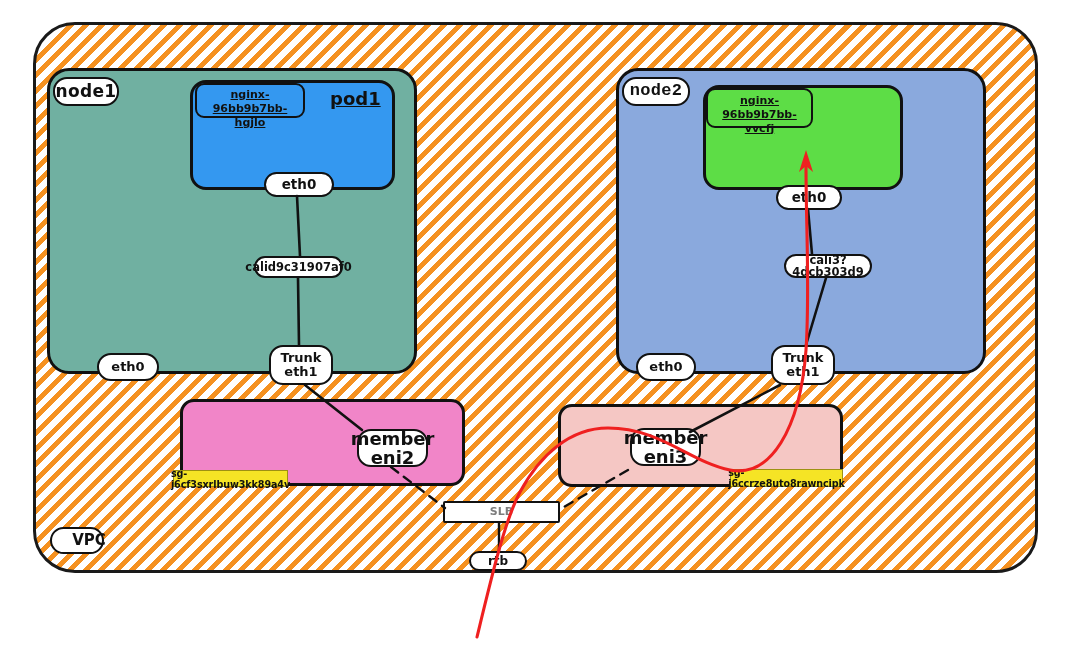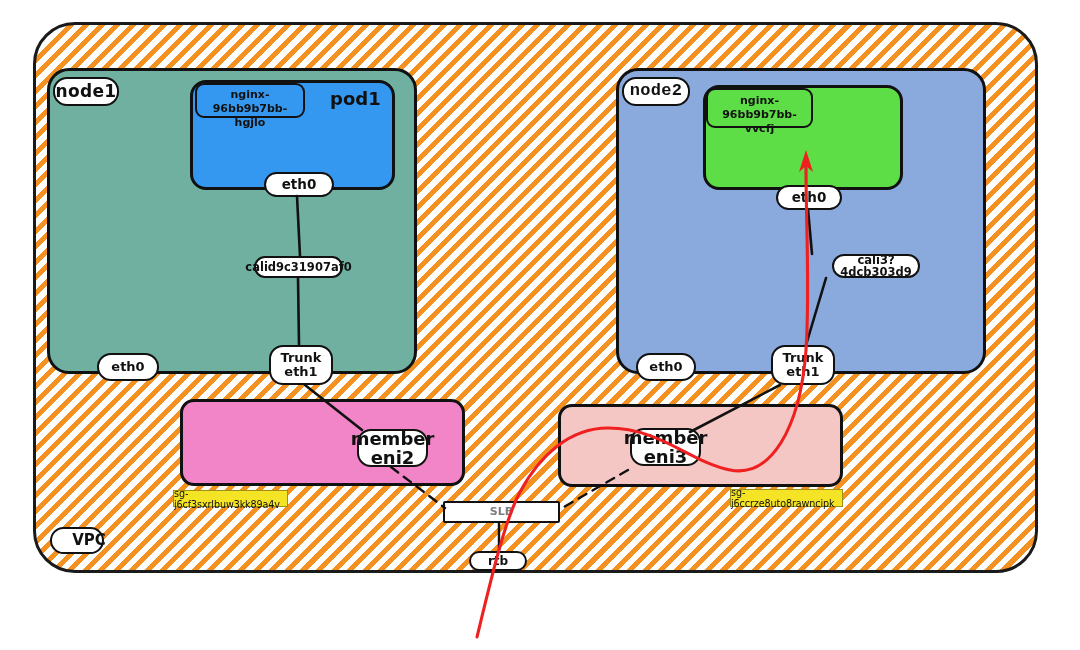--- a/index.html
+++ b/index.html
@@ -52,41 +52,41 @@
   .lbl-if{font-size:13.5px;}
   .pod1-eth0{left:264px;top:172px;width:70px;height:25px;}
   .pod2-eth0{left:776px;top:185px;width:66px;height:25px;}
   .n1-eth0{left:97px;top:353px;width:62px;height:28px;font-size:13px;}
   .n2-eth0{left:636px;top:353px;width:60px;height:28px;font-size:13px;}
   .n1-trunk{left:269px;top:345px;width:64px;height:40px;font-size:13px;}
   .n2-trunk{left:771px;top:345px;width:64px;height:40px;font-size:13px;}
 
   .lbl-cali{font-size:11.5px;font-weight:700;}
   .cali1{left:254px;top:256px;width:89px;height:22px;}
-  .cali2{left:784px;top:254px;width:88px;height:24px;margin-left:48px;}
+  .cali2{left:784px;top:254px;width:88px;height:24px;}
 
   .lbl-eni{font-size:18px;}
   .eni2-pill{left:357px;top:429px;width:71px;height:38px;}
   .eni3-pill{left:630px;top:428px;width:71px;height:38px;}
 
   .slb{left:443px;top:501px;width:117px;height:22px;font-size:11px;font-weight:700;
        color:#7c7c7c;border-radius:2px;}
   .rtb{left:469px;top:551px;width:58px;height:20px;font-size:12px;}
 
   
   .sg{
     position:absolute;background:#f5e425;border:1.4px solid #9d9112;
-    color:#111111;font-weight:400;display:flex;align-items:center;
-    justify-content:center;box-sizing:border-box;letter-spacing:-.1px;margin-top:20px;
+    color:#111111;font-weight:700;display:flex;align-items:center;
+    justify-content:center;box-sizing:border-box;letter-spacing:-.1px;
   }
   .sg1{left:173px;top:470px;width:115px;height:17px;font-size:9.6px;}
   .sg2{left:730px;top:469px;width:113px;height:18px;font-size:9.6px;}
 
   
-  .freetext{position:absolute;font-weight:700;color:#111111;}
+  .freetext{position:absolute;font-weight:700;color:#111111;text-decoration:underline;}
   .pod1-name{left:330px;top:88px;font-size:18px;}
 
   
   svg.wires{position:absolute;left:0;top:0;width:1080px;height:650px;
             pointer-events:none;overflow:visible;}
 </style>
 </head>
 <body>
 
 <div id="stage">

